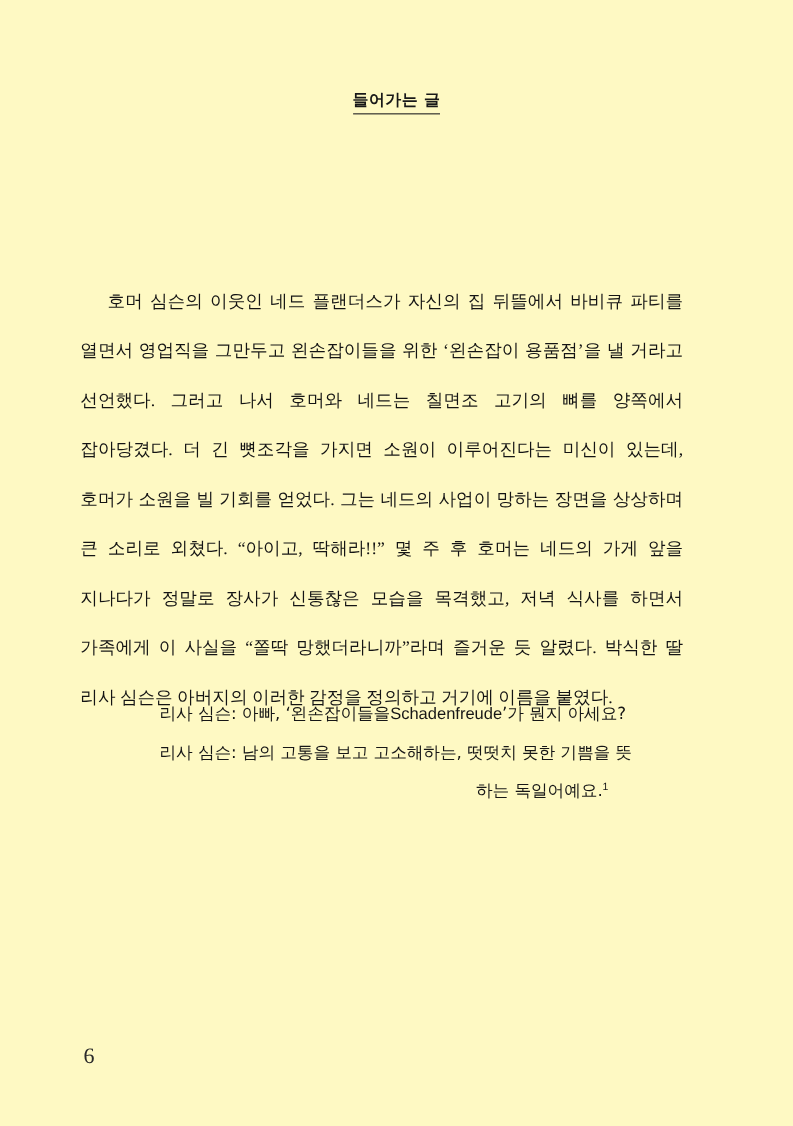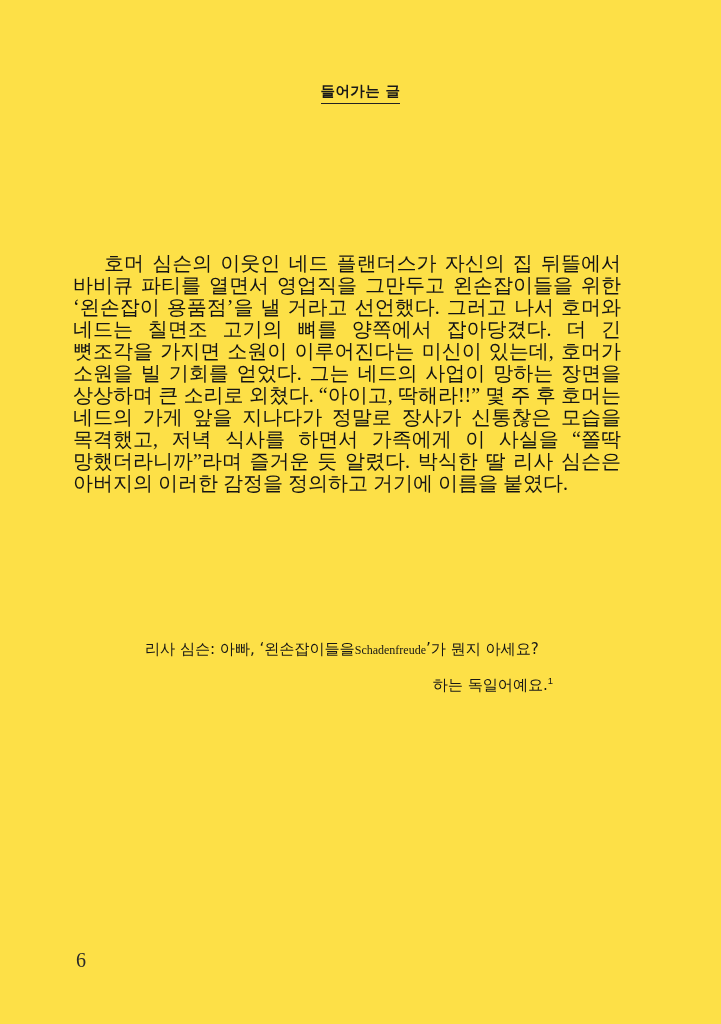--- a/index.html
+++ b/index.html
@@ -6,21 +6,21 @@
   html, body {
     margin: 0;
     padding: 0;
     background: #ffffff;
   }
 
   .page {
     position: relative;
     width: 721px;
     height: 1024px;
-    background: #fde047;
+    background: #fef9c3;
     overflow: hidden;
     box-sizing: border-box;
     font-family: "Liberation Serif", "DejaVu Serif", serif;
     color: #1a1a1a;
     -webkit-font-smoothing: antialiased;
   }
 
   
   .chapter-heading {
     position: absolute;
@@ -44,22 +44,22 @@
   
   .body-block {
     position: absolute;
     left: 73px;
     top: 252px;
     width: 548px;
   }
 
   p.para {
     margin: 0;
-    font-size: 20px;
-    line-height: 22px;
+    font-size: 16px;
+    line-height: 45px;
     text-align: justify;
     text-justify: inter-character;
     text-indent: 1.55em;
     color: #141414;
     word-break: keep-all;
     hyphens: none;
   }
 
   
   p.para.ragged-end {
@@ -90,22 +90,22 @@
     margin: 0;
     font-size: 15.2px;
     line-height: 35px;
     color: #161616;
     text-align: right;
     padding-right: 22px;
     word-break: keep-all;
     letter-spacing: -0.1px;
   }
   .inline-roman {
-    font-family: Liberation Serif, serif;
-    font-size: 12px;
+    font-family: Liberation Sans, sans-serif;
+    font-size: 15px;
     letter-spacing: 0;
   }
   sup.footnote-ref {
     font-size: 9.5px;
     vertical-align: super;
     line-height: 0;
     font-family: "Liberation Sans", sans-serif;
   }
 
   
@@ -142,20 +142,21 @@
 
   <div class="body-block">
     <p class="para ragged-end">호머 심슨의 이웃인 네드 플랜더스가 자신의 집 뒤뜰에서 바비큐 파티를 열면서 영업직을 그만두고 왼손잡이들을 위한 ‘왼손잡이 용품점’을 낼 거라고 선언했다. 그러고 나서 호머와 네드는 칠면조 고기의 뼈를 양쪽에서 잡아당겼다. 더 긴 뼛조각을 가지면 소원이 이루어진다는 미신이 있는데, 호머가 소원을 빌 기회를 얻었다. 그는 네드의 사업이 망하는 장면을 상상하며 큰 소리로 외쳤다. “아이고, 딱해라!!” 몇 주 후 호머는 네드의 가게 앞을 지나다가 정말로 장사가 신통찮은 모습을 목격했고, 저녁 식사를 하면서 가족에게 이 사실을 “쫄딱 망했더라니까”라며 즐거운 듯 알렸다. 박식한 딸 리사 심슨은 아버지의 이러한 감정을 정의하고 거기에 이름을 붙였다.</p>
   </div>
 
   <div class="dialogue-block">
 
     <p class="dialogue-line"><span>리사 심슨: 아빠, ‘왼손잡이들을</span><span class="inline-roman">Schadenfreude</span><span>’가 뭔지 아세요?</span></p>
 
 
+    <p class="dialogue-line wrap-two">리사 심슨: 남의 고통을 보고 고소해하는, 떳떳치 못한 기쁨을 뜻</p>
 
     <p class="dialogue-cont"><span>하는 독일어예요.</span><sup class="footnote-ref">1</sup></p>
 
   </div>
 
 
   <div class="page-number">6</div>
 
 </div>
 

